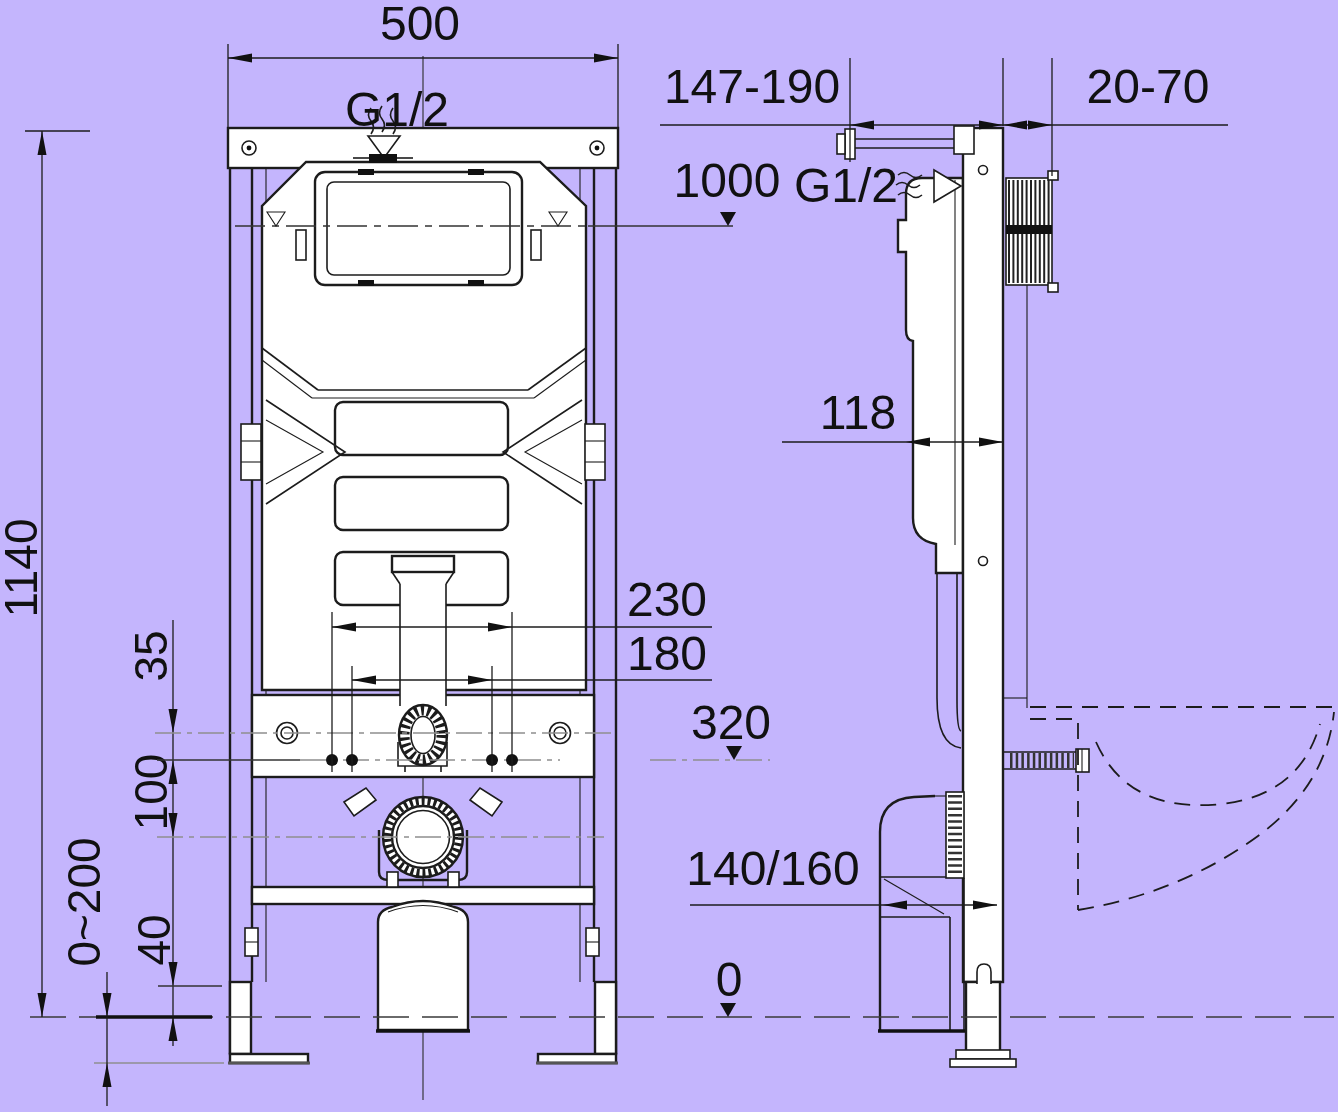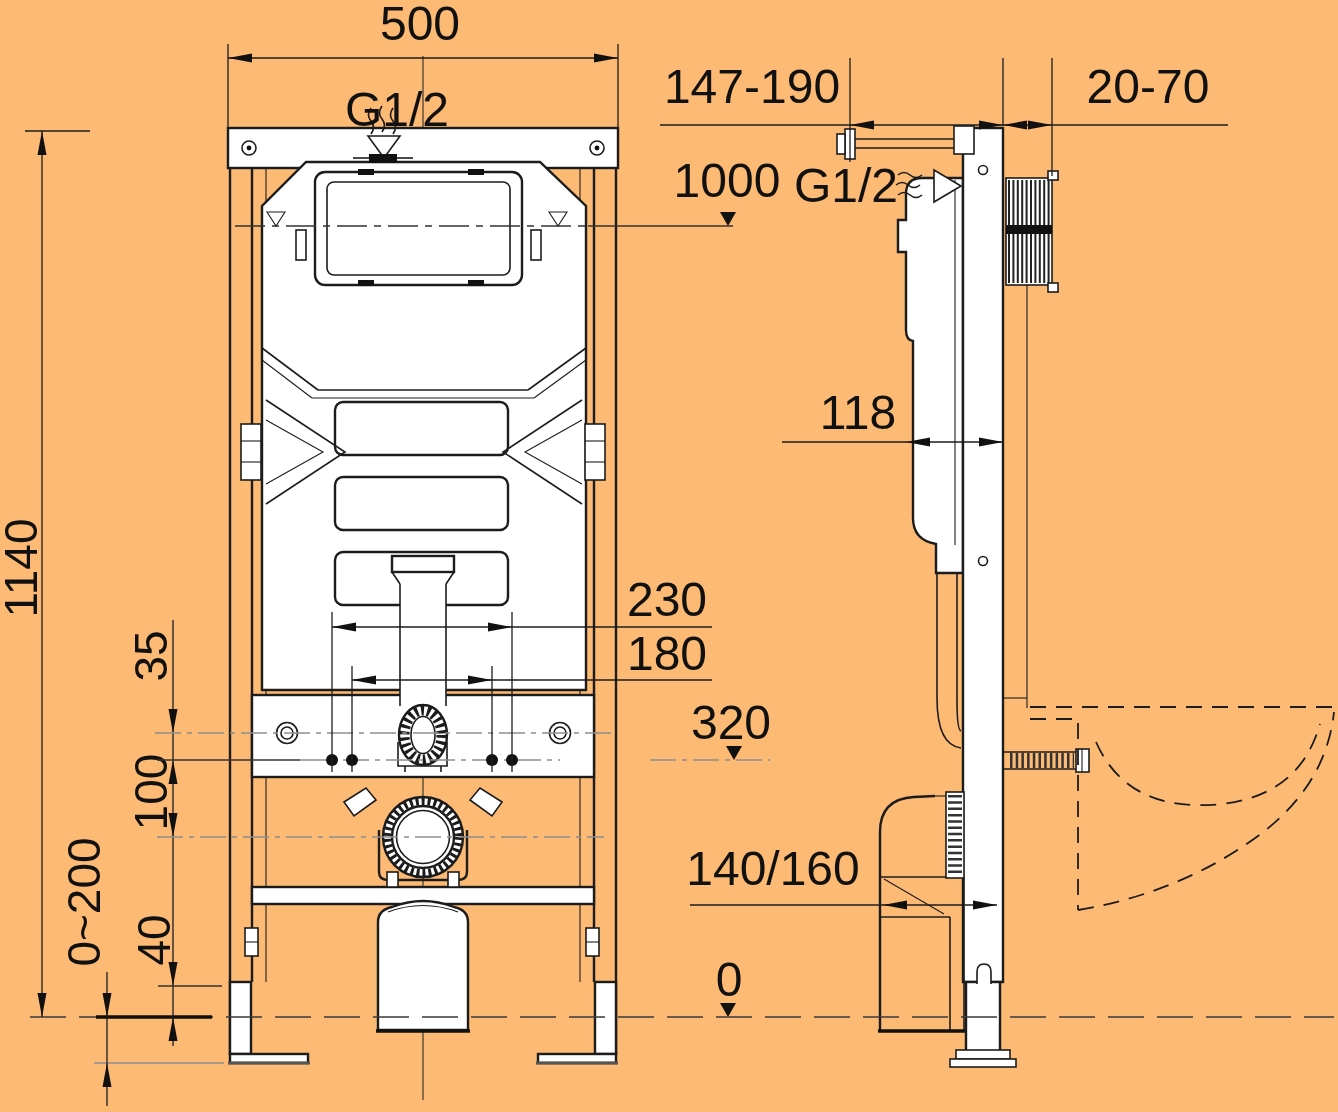--- a/index.html
+++ b/index.html
@@ -1,16 +1,16 @@
 <!DOCTYPE html>
 <html><head>
 <meta charset="utf-8">
 <style>
   html,body { margin:0; padding:0; background:#ffffff; }
-  #stage { width:1338px; height:1112px; background:#fdba74; position:relative; }
+  #stage { width:1338px; height:1112px; background:#c4b5fd; position:relative; }
   svg text { font-family:"Liberation Sans", sans-serif; fill:#111; }
   .d  { font-size:48px; text-anchor:middle; }
   .dv { font-size:46px; text-anchor:middle; }
   .ol  { fill:none; stroke:#1c1c1c; stroke-width:2.4; }
   .olf { fill:#ffffff; stroke:#1c1c1c; stroke-width:2.4; }
   .ol2 { fill:none; stroke:#1c1c1c; stroke-width:1.6; }
   .ol2f{ fill:#ffffff; stroke:#1c1c1c; stroke-width:1.6; }
   .thin{ fill:none; stroke:#1c1c1c; stroke-width:1.1; }
   .dim { fill:none; stroke:#1c1c1c; stroke-width:1.3; }
   .ah  { fill:#111; stroke:none; }

